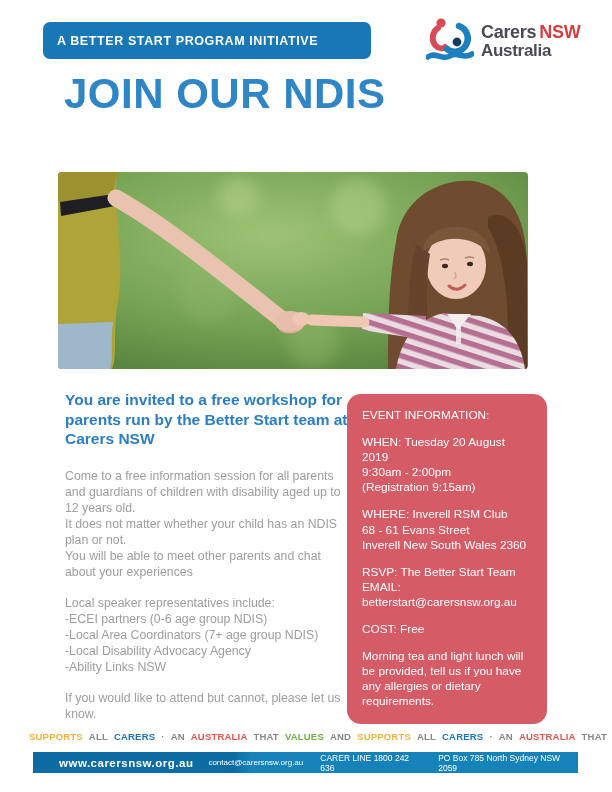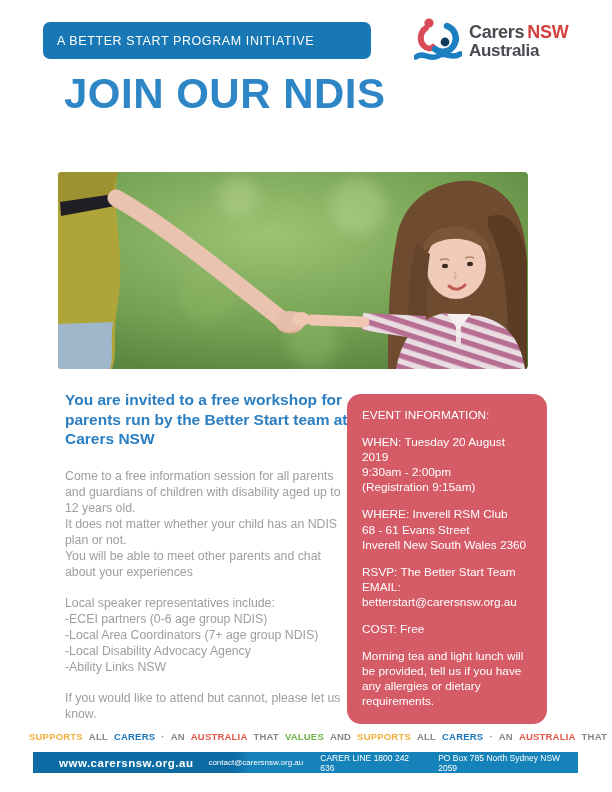--- a/index.html
+++ b/index.html
@@ -4,24 +4,24 @@
 <style>
   * { margin:0; padding:0; box-sizing:border-box; }
   html,body { background:#ffffff; }
   body { font-family:"Liberation Sans", sans-serif; }
   .page { position:relative; width:612px; height:792px; background:#ffffff; overflow:hidden; }
 
   
   .banner { position:absolute; left:43px; top:22px; width:328px; height:37px;
             background:#1878B6; border-radius:7px; display:flex; align-items:center;
             padding-left:14px; }
-  .banner-label { color:#ffffff; font-weight:normal; font-size:12.5px; letter-spacing:0.6px;text-align:right; }
-
-  
-  .logo { position:absolute; left:414px; top:16px; display:flex; align-items:flex-start; }
+  .banner-label { color:#ffffff; font-weight:bold; font-size:12.5px; letter-spacing:0.6px;text-align:right; }
+
+  
+  .logo { position:absolute; left:426px; top:16px; display:flex; align-items:flex-start; }
   .logo-icon { width:48px; height:48px; }
   .logo-text { margin-left:7px; margin-top:7px; line-height:1.0; }
   .logo-line1 { font-size:18px; font-weight:bold; color:#4A4A52; letter-spacing:-0.3px; }
   .logo-nsw { color:#D43F3F; margin-left:3px; }
   .logo-line2 { font-size:17px; font-weight:bold; color:#4A4A52; letter-spacing:-0.3px; margin-top:1px; }
 
   
   .title { position:absolute; left:64px; top:70px; color:#2E86C6; font-weight:bold;
            font-size:42px; line-height:1.13; letter-spacing:0.5px; }
 

